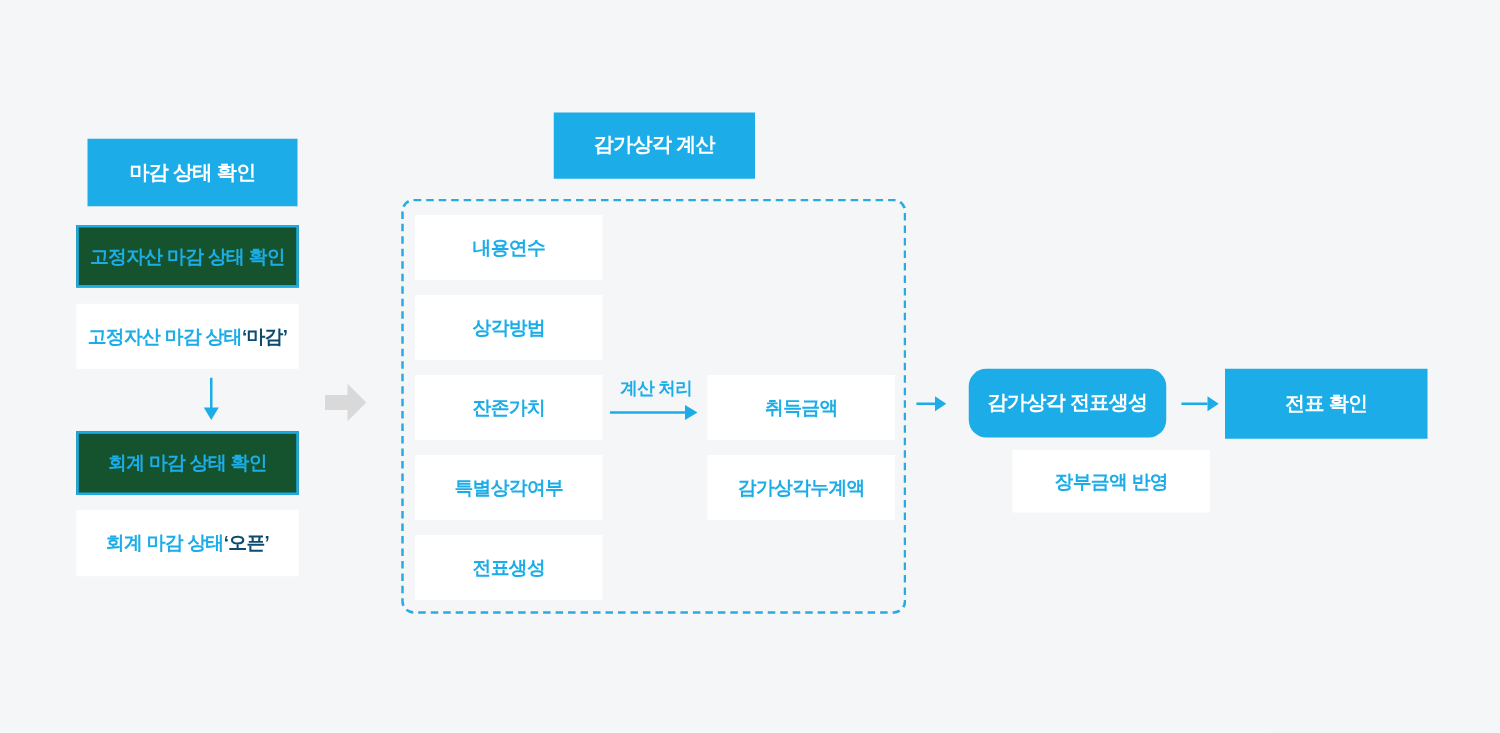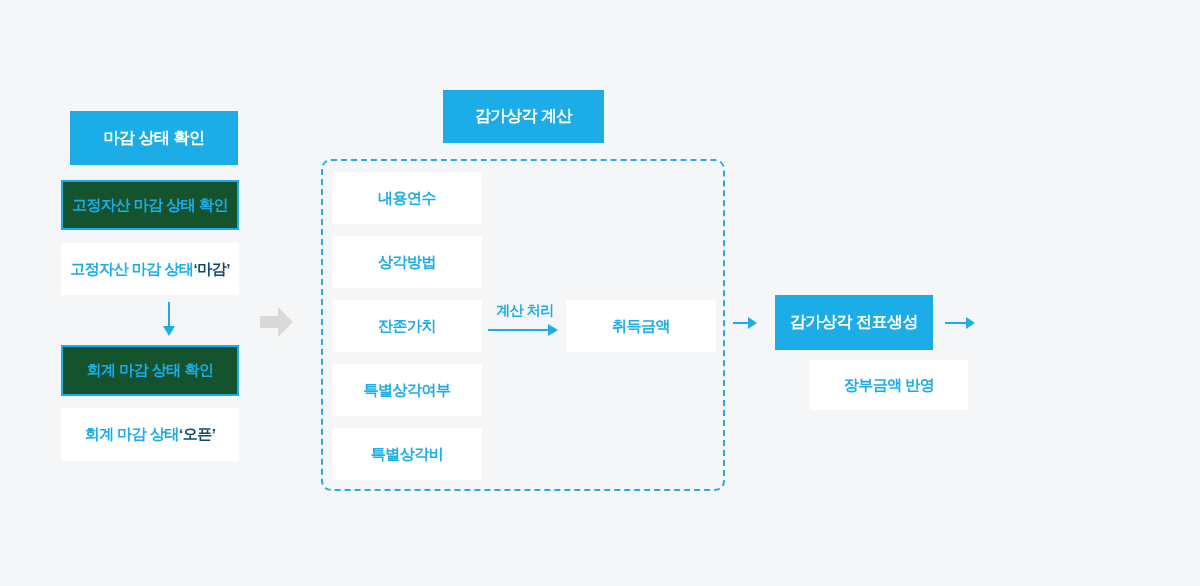--- a/index.html
+++ b/index.html
@@ -88,37 +88,39 @@
   </svg>
 
   <div class="box blue" style="left:443px; top:90px; width:161px; height:53px;">감가상각 계산</div>
 
   <div class="dashed-region" style="left:321px; top:159px; width:404px; height:332px;"></div>
 
   <div class="box white" style="left:332px; top:172px; width:150px; height:52px;">내용연수</div>
   <div class="box white" style="left:332px; top:236px; width:150px; height:52px;">상각방법</div>
   <div class="box white" style="left:332px; top:300px; width:150px; height:52px;">잔존가치</div>
   <div class="box white" style="left:332px; top:364px; width:150px; height:52px;">특별상각여부</div>
-  <div class="box white" style="left:332px; top:428px; width:150px; height:52px;">특별상각비</div>
+  <div class="box white" style="left:332px; top:428px; width:150px; height:52px;">전표생성</div>
 
   <div class="process-label" style="left:483px; top:302px; width:84px;">계산 처리</div>
   <svg class="arrow" style="left:488px; top:323px;" width="70" height="14" viewBox="0 0 70 14">
     <line x1="0" y1="7" x2="60" y2="7" stroke="#1cade8" stroke-width="2"></line>
     <polygon points="60,1 60,13 70,7" fill="#1cade8"></polygon>
   </svg>
 
   <div class="box white" style="left:566px; top:300px; width:150px; height:52px;">취득금액</div>
+  <div class="box white" style="left:566px; top:364px; width:150px; height:52px;">감가상각누계액</div>
 
   <svg class="arrow" style="left:733px; top:316px;" width="24" height="14" viewBox="0 0 24 14">
     <line x1="0" y1="7" x2="15" y2="7" stroke="#1cade8" stroke-width="2"></line>
     <polygon points="15,1 15,13 24,7" fill="#1cade8"></polygon>
   </svg>
 
-  <div class="box blue" style="left:775px; top:295px; width:158px; height:55px;">감가상각 전표생성</div>
+  <div class="box blue" style="left:775px; top:295px; width:158px; height:55px;border-radius:14px;">감가상각 전표생성</div>
   <div class="box white" style="left:810px; top:360px; width:158px; height:50px;">장부금액 반영</div>
 
   <svg class="arrow" style="left:945px; top:316px;" width="30" height="14" viewBox="0 0 30 14">
     <line x1="0" y1="7" x2="21" y2="7" stroke="#1cade8" stroke-width="2"></line>
     <polygon points="21,1 21,13 30,7" fill="#1cade8"></polygon>
   </svg>
 
+  <div class="box blue" style="left:980px; top:295px; width:162px; height:56px;">전표 확인</div>
 
 </div>
 
 </body></html>

